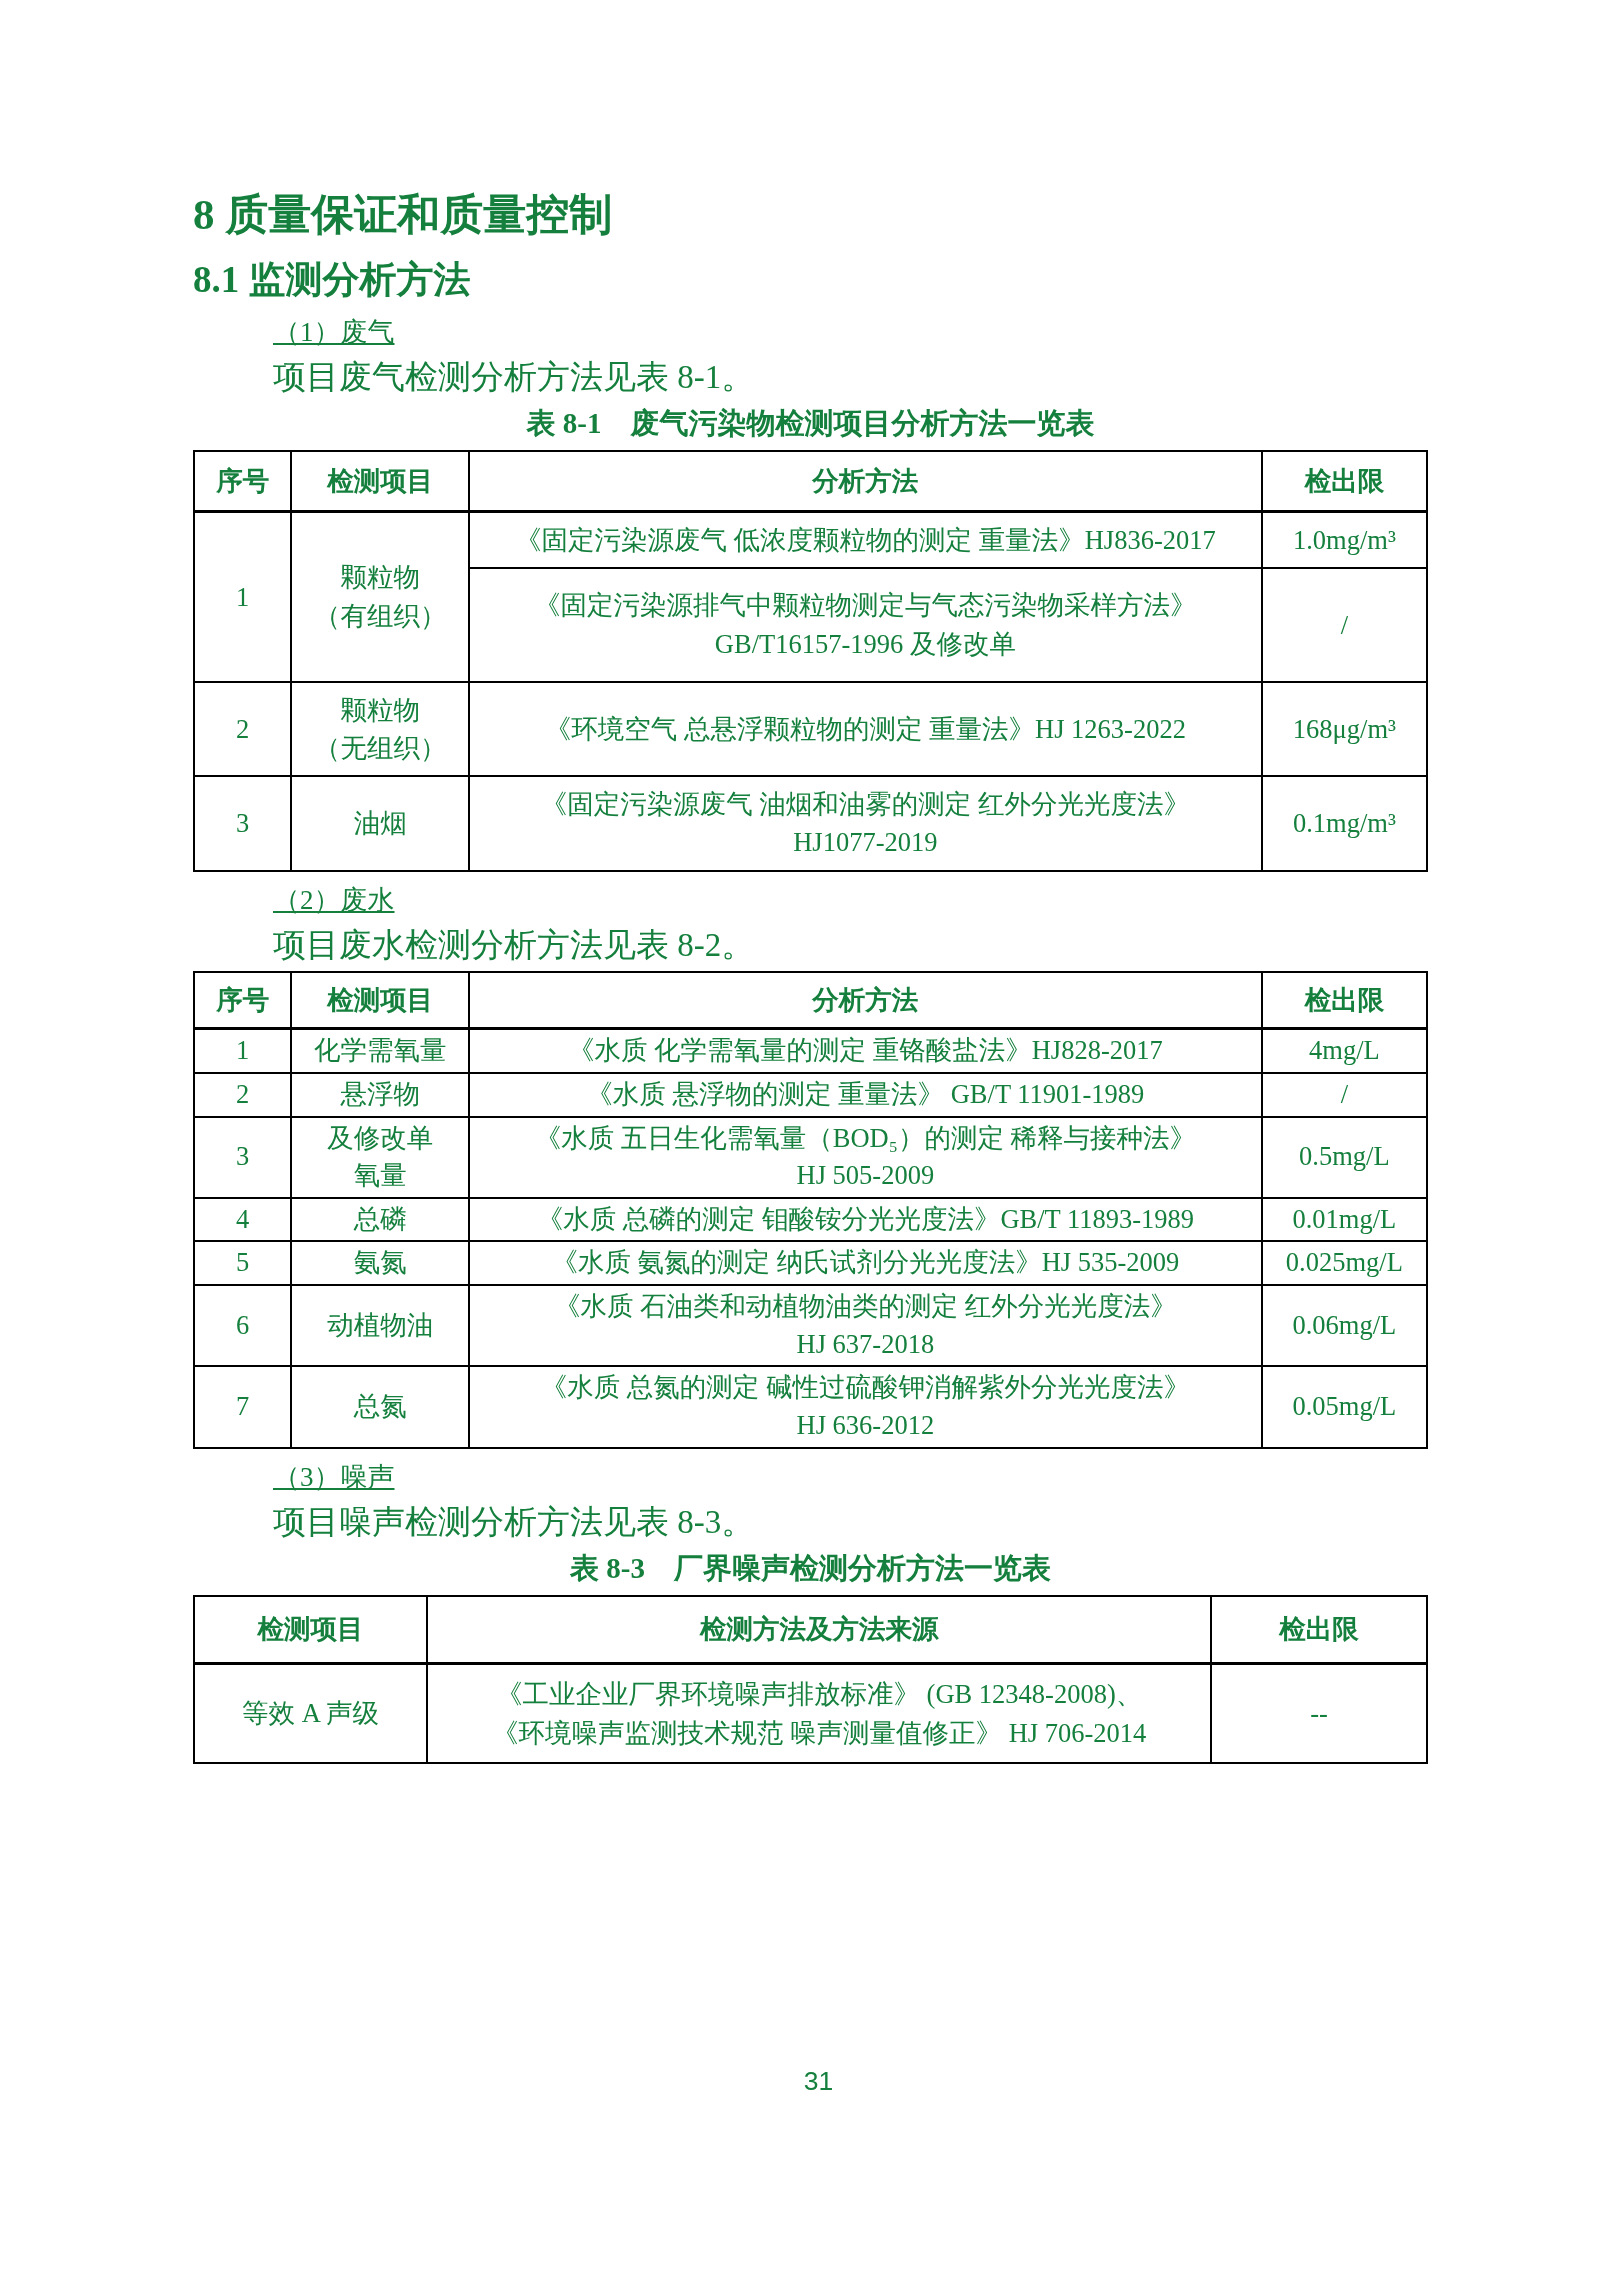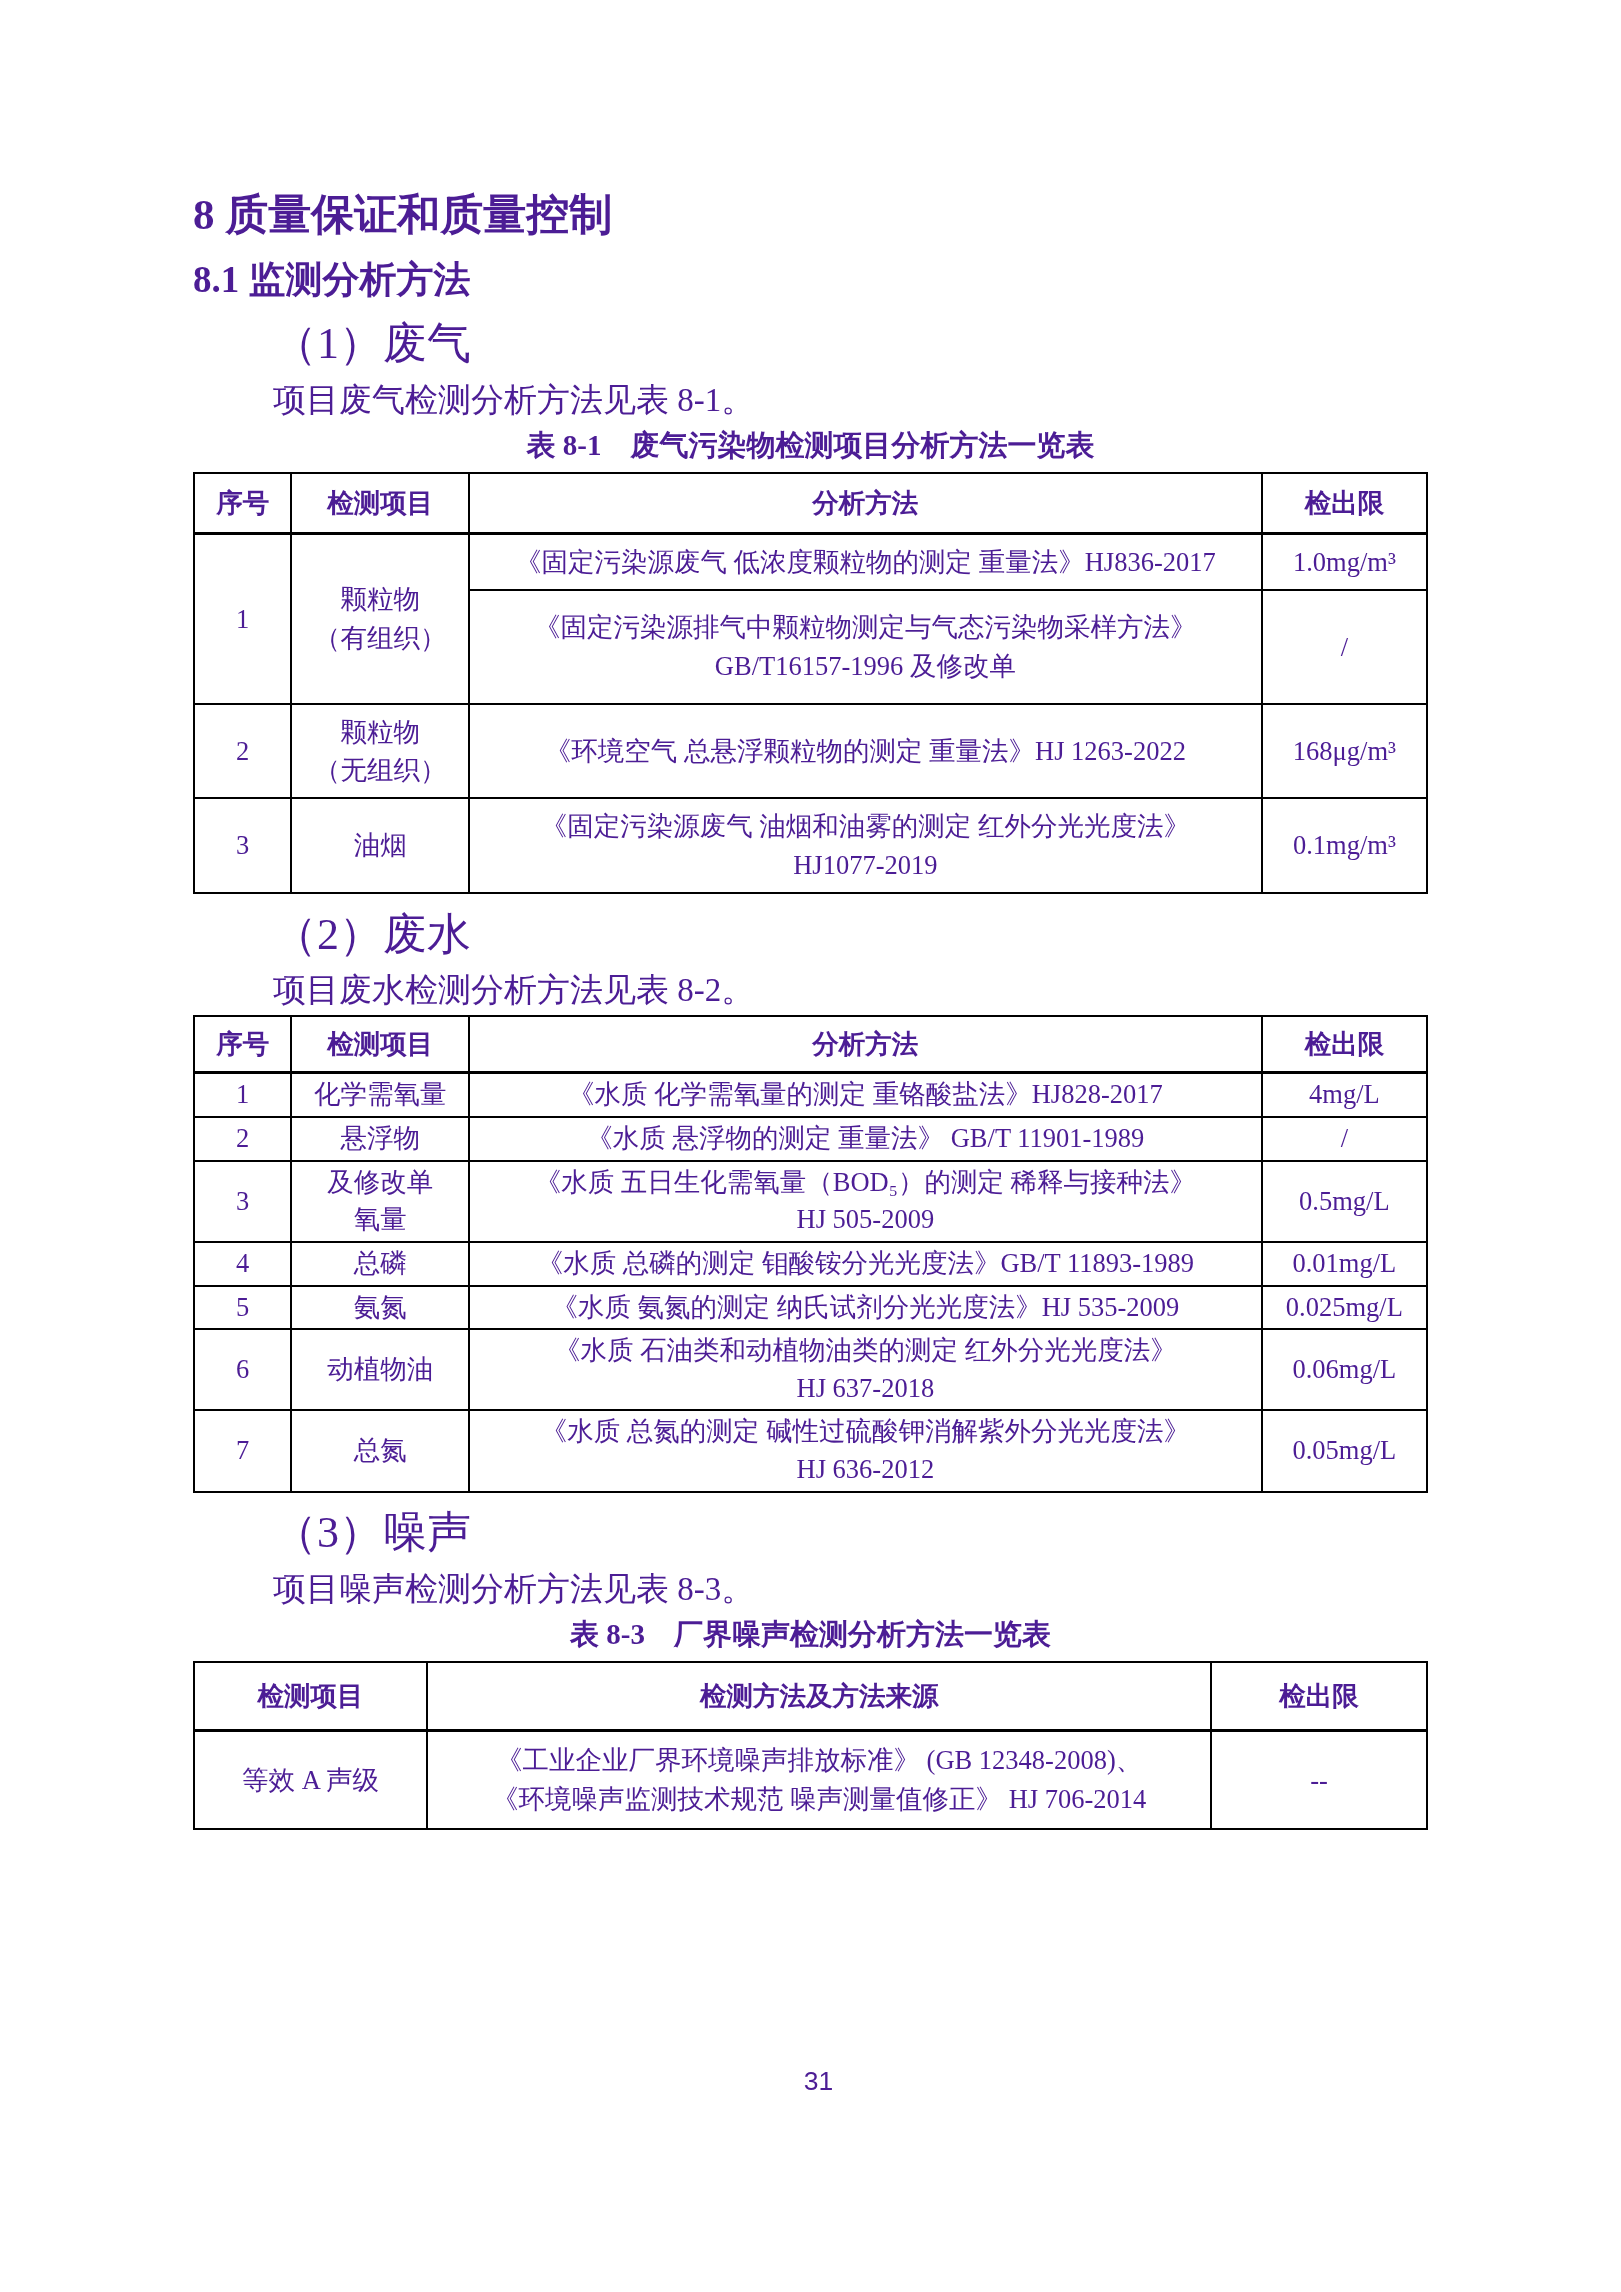--- a/index.html
+++ b/index.html
@@ -2,21 +2,21 @@
 <html lang="zh"><head>
 <meta charset="utf-8">
 <title>Document Page</title>
 <style>
   html, body { margin: 0; padding: 0; background: #ffffff; }
   .page {
     position: relative;
     width: 1621px;
     height: 2293px;
     background: #ffffff;
-    color: #4c1d95;
+    color: #15803d;
     font-family: "Liberation Serif", "DejaVu Serif", serif;
     box-sizing: border-box;
     padding: 188px 193px 0 193px;
     overflow: hidden;
   }
   h1.doc-title {
     font-size: 43px;
     line-height: 1.25;
     font-weight: bold;
     margin: 0 0 15.7px 0;
@@ -28,24 +28,25 @@
     text-indent: 2.4em;
     margin: 0;
   }
   h2.section-heading {
     font-size: 37px;
     line-height: 1.25;
     font-weight: bold;
     margin: 11.8px 0 9.8px 0;
   }
   p.sub-label {
-    font-size: 44px;
+    font-size: 27px;
     line-height: 1.3;
     margin: 11.8px 0 5.9px 0;
     padding-left: 80px;
+    text-decoration: underline;
   }
   p.table-lead {
     font-size: 33px;
     line-height: 1.3;
     margin: 0 0 3.9px 0;
     padding-left: 80px;
   }
   p.table-caption {
     font-size: 29px;
     line-height: 1.4;

